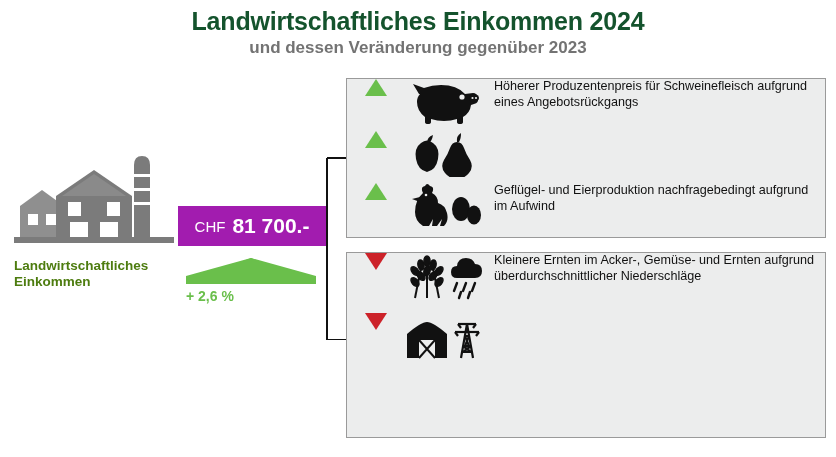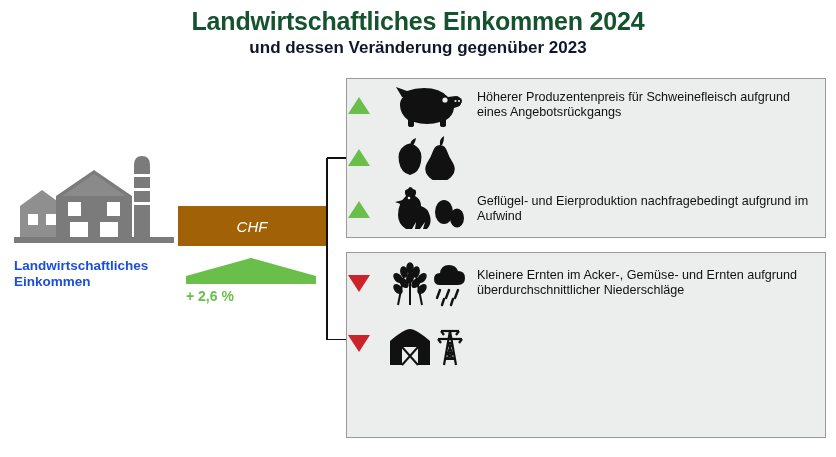--- a/index.html
+++ b/index.html
@@ -28,57 +28,56 @@
     font-size: 25px;
     font-weight: bold;
     letter-spacing: -0.2px;
     line-height: 30px;
     color: #14532d;
   }
   .title-sub {
     font-size: 17px;
     font-weight: bold;
     line-height: 22px;
-    color: #0f172a;
+    color: #737373;
     margin-top: 1px;
   }
 
   
   .farm-icon {
     position: absolute;
     left: 14px;
     top: 140px;
     width: 160px;
     height: 115px;
   }
   .income-label {
     position: absolute;
     left: 14px;
     top: 258px;
     width: 175px;
     font-size: 13.5px;
     font-weight: bold;
     line-height: 16px;
-    color: #1d4ed8;
+    color: #4d7c0f;
   }
 
   
   .value-box {
     position: absolute;
     left: 178px;
     top: 206px;
     width: 148px;
     height: 40px;
-    background: #a16207;
+    background: #a21caf;
     color: #ffffff;
     display: flex;
     align-items: center;
     justify-content: center;
     gap: 7px;
-    font-style: italic;
   }
   .value-chf {
     font-size: 15px;
     font-weight: normal;
   }
   .value-num {
     font-size: 21px;
     font-weight: bold;
   }
 
@@ -125,23 +124,25 @@
   }
   .panel-negative {
     top: 252px;
     width: 480px;
     height: 186px;
   }
 
   .row {
     position: relative;
     display: flex;
-    align-items: center;
+    align-items: flex-start;
     height: 52px;
+    padding-left: 10px;
     box-sizing: border-box;
+    margin-left: 7px;
   }
   .panel-positive .row { height: 52px; }
   .panel-negative .row { height: 60px; }
 
   .tri {
     width: 24px;
     flex: 0 0 24px;
     display: flex;
     align-items: center;
     justify-content: center;
@@ -203,20 +204,21 @@
     <rect x="86" y="82" width="18" height="15" fill="#ffffff"></rect>
 
     <rect x="0" y="97" width="160" height="6" fill="#7b7b7b"></rect>
   </svg>
 </div>
 
 <div class="income-label">Landwirtschaftliches Einkommen</div>
 
 <div class="value-box">
   <span class="value-chf">CHF</span>
+  <span class="value-num">81 700.-</span>
 </div>
 
 <div class="change-arrow">
   <svg width="130" height="26" viewBox="0 0 130 26" xmlns="http://www.w3.org/2000/svg">
     <polygon points="0,25 65,0 130,25 130,26 0,26" fill="#6abf4b"></polygon>
     <polygon points="0,18 65,0 130,18 130,26 0,26" fill="#6abf4b"></polygon>
   </svg>
 </div>
 <div class="change-text">+ 2,6 %</div>
 

